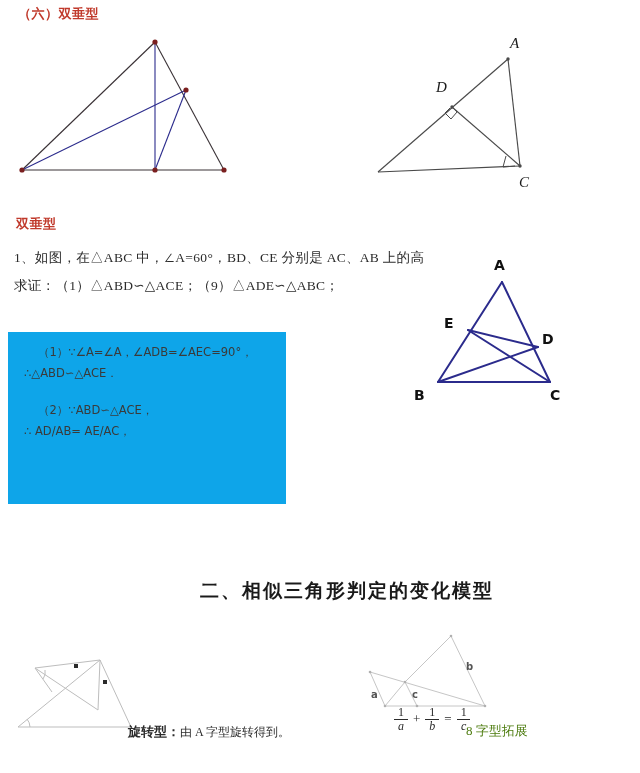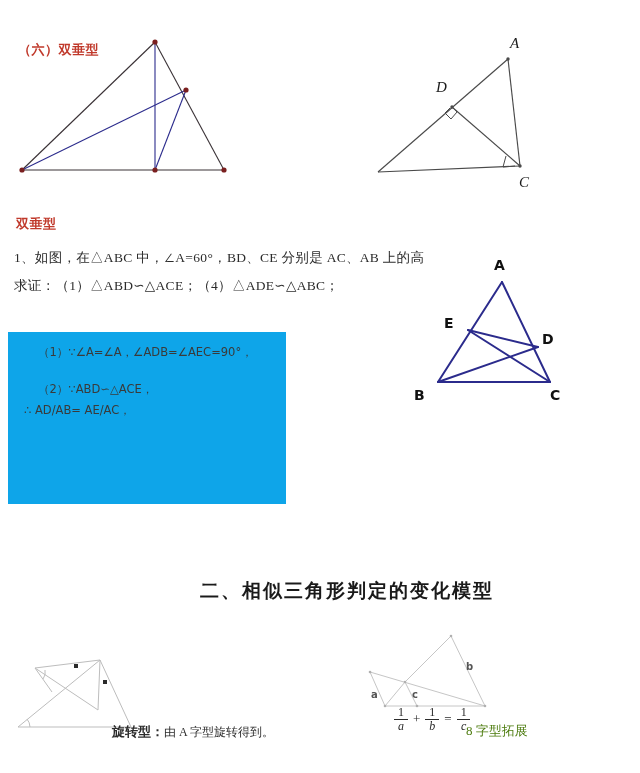--- a/index.html
+++ b/index.html
@@ -18,21 +18,20 @@
   .abs { position: absolute; }
 
   
   #section-heading-six {
     left: 18px; top: 5px;
     font-family: "DejaVu Sans", sans-serif;
     font-size: 13px;
     font-weight: bold;
     color: #c0392b;
     letter-spacing: 0.5px;
-    margin-top: 36px;
   }
   #subheading-shuangchui {
     left: 16px; top: 215px;
     font-family: "DejaVu Sans", sans-serif;
     font-size: 13px;
     font-weight: bold;
     color: #c0392b;
     letter-spacing: 0.5px;
   }
   #major-section-heading {
@@ -94,21 +93,21 @@
   }
   .fig-label-small-bold {
     font-family: "DejaVu Sans", sans-serif;
     font-weight: bold;
     font-size: 10px;
     fill: #555555;
   }
 
   
   #rotation-caption {
-    left: 112px; top: 723px;
+    left: 128px; top: 723px;
     font-family: "Liberation Serif", serif;
     font-size: 12px;
     color: #2b2b2b;
     white-space: nowrap;
   }
   #rotation-caption .cap-strong {
     font-weight: bold;
     font-size: 13px;
   }
   #eight-caption {
@@ -204,24 +203,25 @@
       <circle cx="180" cy="140" r="1.7"></circle>
       <circle cx="112" cy="81" r="1.7"></circle>
     </g>
     <text class="fig-label-serif" x="170" y="22">A</text>
     <text class="fig-label-serif" x="179" y="161">C</text>
     <text class="fig-label-serif" x="96" y="66">D</text>
   </svg>
 </div>
 
 <div class="abs problem-line" id="problem-line-1">1、如图，在△ABC 中，∠A=60°，BD、CE 分别是 AC、AB 上的高</div>
-<div class="abs problem-line" id="problem-line-2">求证：（1）△ABD∽△ACE；（4）△ADE∽△ABC；</div>
+<div class="abs problem-line" id="problem-line-2">求证：（1）△ABD∽△ACE；（9）△ADE∽△ABC；</div>
 
 <div class="abs" id="proof-box">
   <div class="proof-line indent">（1）∵∠A=∠A，∠ADB=∠AEC=90°，</div>
+  <div class="proof-line flush">∴△ABD∽△ACE．</div>
   <div class="proof-gap"></div>
   <div class="proof-line indent">（2）∵ABD∽△ACE，</div>
   <div class="proof-line flush">∴ AD/AB= AE/AC，</div>
 </div>
 
 <div class="abs" style="left:390px; top:252px;">
   <svg width="220" height="155" viewBox="0 0 220 155">
 
     <g stroke="#2b2b8c" stroke-width="2" fill="none" stroke-linecap="round">
       <line x1="112" y1="30" x2="48" y2="130"></line>

